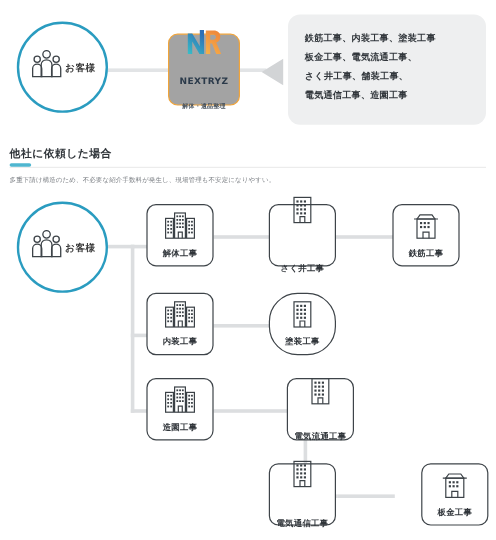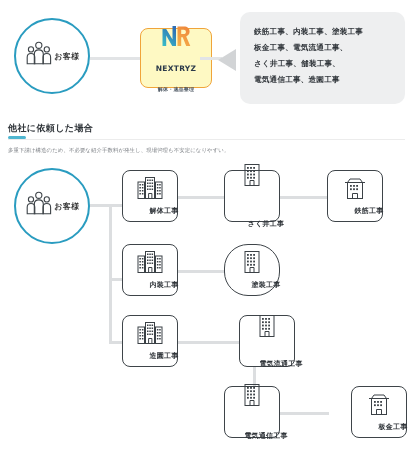--- a/index.html
+++ b/index.html
@@ -22,24 +22,24 @@
   }
   .customer-circle .people { display:block; }
   .customer-label {
     font-size: 8px; font-weight: 700; color: #3a3a3a;
     letter-spacing: .5px; margin-top: 1px;
   }
 
   .logo-box {
     position: absolute;
     left: 140px; top: 28px;
-    width: 72px; height: 60px;
+    width: 60px; height: 60px;
     border: 1.6px solid #f0a43a;
     border-radius: 8px;
-    background: #fef9c3;
+    background: #a3a3a3;
     display: flex; flex-direction: column;
     align-items: center; justify-content: center;
     gap: 13px;
   }
   .logo-mark { display:block; }
   .logo-name {
     font-size: 7.5px; font-weight: 700; color: #2b3a4a; letter-spacing: .3px;
   }
   .logo-sub { font-size: 5px; font-weight: 700; color: #4a5560; letter-spacing: .2px; }
 
@@ -93,21 +93,21 @@
     border-radius: 8px;
     background: #fff;
     display: flex; flex-direction: column;
     align-items: center; justify-content: center;
     gap: 2px;
     z-index: 3;
   }
   .node .bldg { display:block; }
   .node-label {
     font-size: 7px; font-weight: 700; color: #30353a;
-    letter-spacing: .2px; white-space: nowrap; padding-left: 28px;
+    letter-spacing: .2px; white-space: nowrap;
   }
   .link {
     position: absolute; background: #dcdee0; z-index: 1;
   }
 </style>
 </head>
 <body>
 
 <div id="page">
 

